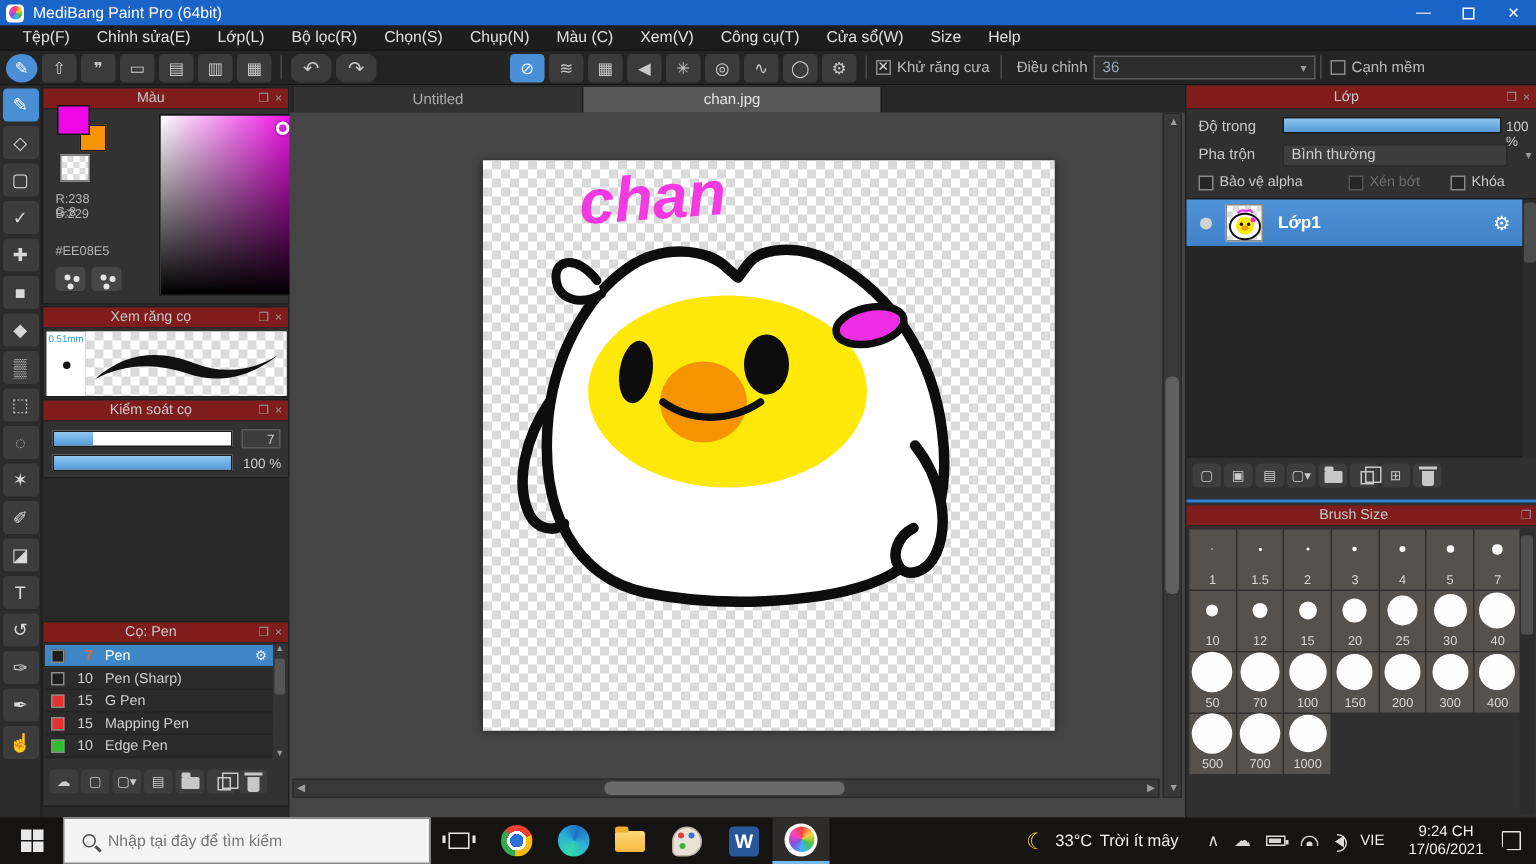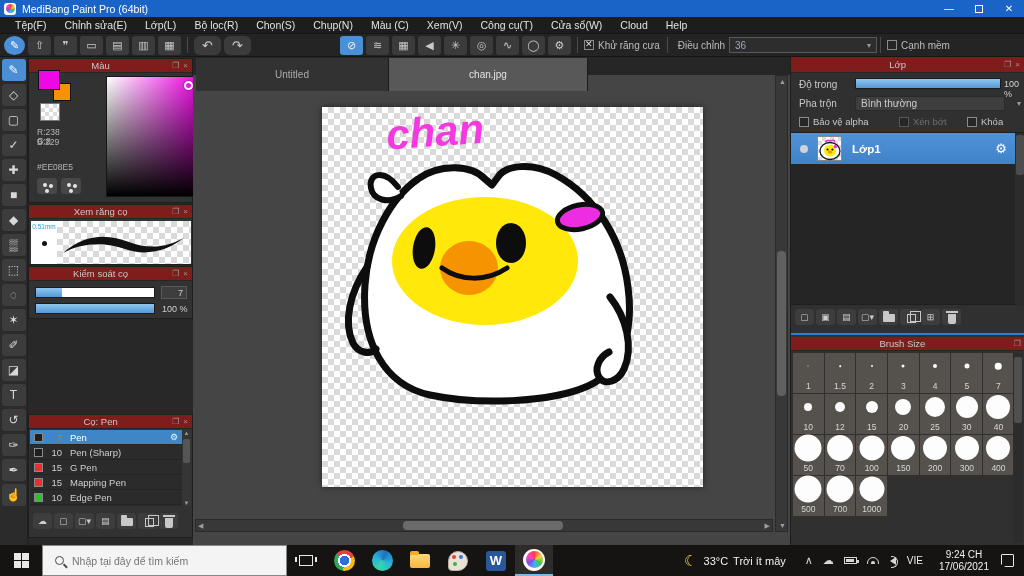--- a/index.html
+++ b/index.html
@@ -111,21 +111,21 @@
                          background:#c8c8c8; border-radius:1px 1px 0 0; }
   .mini-copy { width:9px; height:9px; border:1px solid #c8c8c8; position:relative; margin:3px 0 0 3px; background:#3d3d3d; }
   .mini-copy::before { content:""; position:absolute; top:-4px; left:2px; width:9px; height:9px;
                        border:1px solid #c8c8c8; }
   .mini-trash { width:8px; height:10px; background:#c8c8c8; border-radius:0 0 2px 2px; position:relative; margin-top:3px; }
   .mini-trash::before { content:""; position:absolute; top:-3px; left:-2px; width:12px; height:2px; background:#c8c8c8; }
 
   
   #canvasarea { position:absolute; left:193px; top:57px; width:597px; height:488px; background:#454545; }
   #tabbar { position:absolute; left:0; top:0; width:597px; height:18px; background:#262626; display:flex; }
-  .tab { height:33px; margin-top:1px; display:flex; align-items:center; justify-content:center;
+  .tab { height:17px; margin-top:1px; display:flex; align-items:center; justify-content:center;
          font-size:10px; border-right:1px solid #1c1c1c; }
   #tab-untitled { width:193px; background:#323232; color:#ababab; margin-left:3px; }
   #tab-chan { width:199px; background:#585858; color:#e3e3e3; }
   #canvas { position:absolute; left:129px; top:50px; width:381px; height:380px; box-shadow:0 0 6px rgba(0,0,0,.5); }
   #canvas svg { position:absolute; left:0; top:0; }
 
   .vscroll { position:absolute; right:2px; top:18px; width:13px; height:457px; background:#383838; border:1px solid #2a2a2a; }
   .vscroll .thumb { position:absolute; left:1px; width:9px; border-radius:4px; background:#606060; }
   .hscroll { position:absolute; left:2px; bottom:13px; height:13px; right:17px; background:#383838; border:1px solid #2a2a2a; }
   .hscroll .thumb { position:absolute; top:1px; height:9px; border-radius:4px; background:#6a6a6a; }
@@ -241,21 +241,21 @@
       <span class="menu-item">Tệp(F)</span>
       <span class="menu-item">Chỉnh sửa(E)</span>
       <span class="menu-item">Lớp(L)</span>
       <span class="menu-item">Bộ lọc(R)</span>
       <span class="menu-item">Chọn(S)</span>
       <span class="menu-item">Chụp(N)</span>
       <span class="menu-item">Màu (C)</span>
       <span class="menu-item">Xem(V)</span>
       <span class="menu-item">Công cụ(T)</span>
       <span class="menu-item">Cửa sổ(W)</span>
-      <span class="menu-item">Cloud</span>
+      <span class="menu-item">Size</span>
       <span class="menu-item">Help</span>
     </div>
 
   <div id="toolbar">
     <span id="toolbar-left-group" style="display:flex">
         <div class="tb">
           <span>✎</span>
         </div>
         <div class="tb">
           <span>⇧</span>

